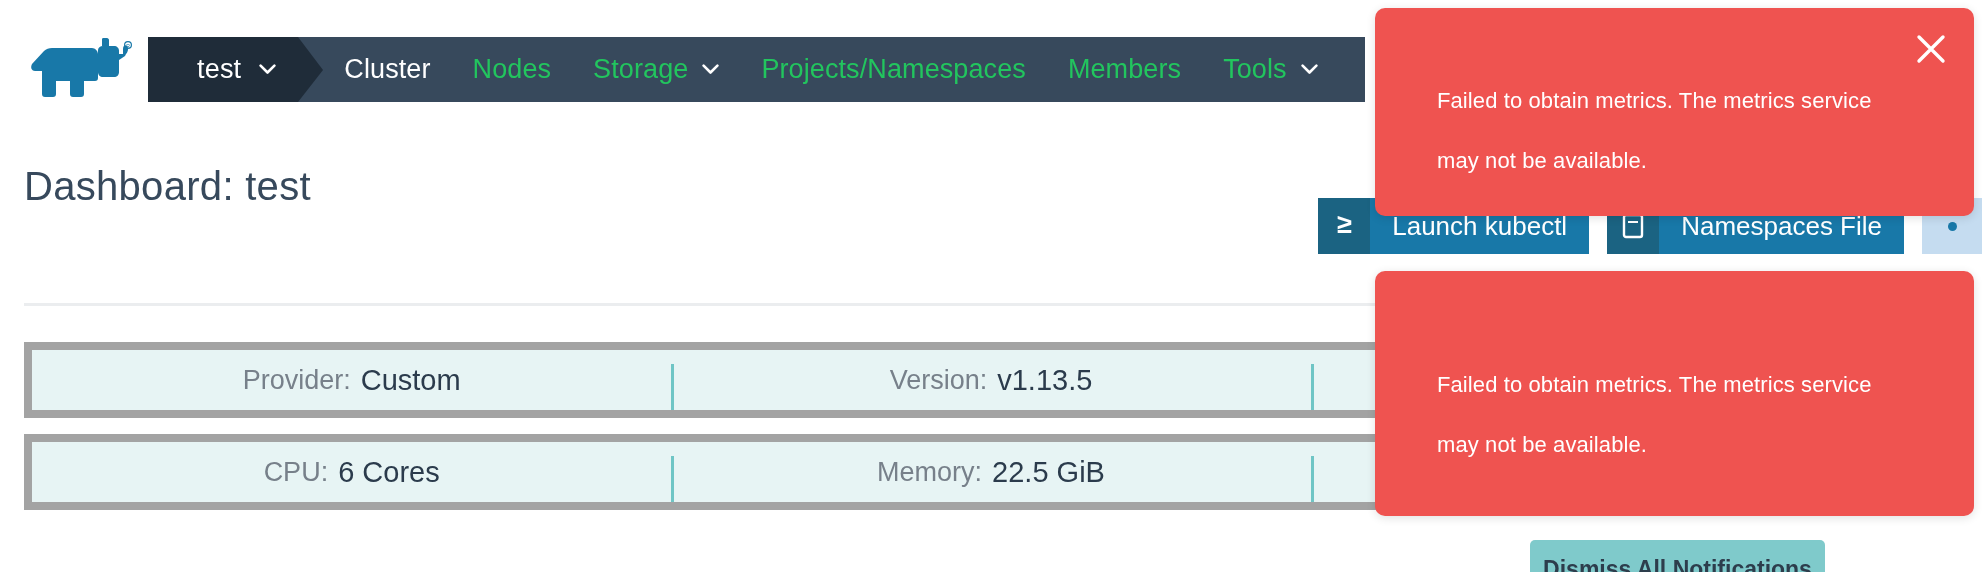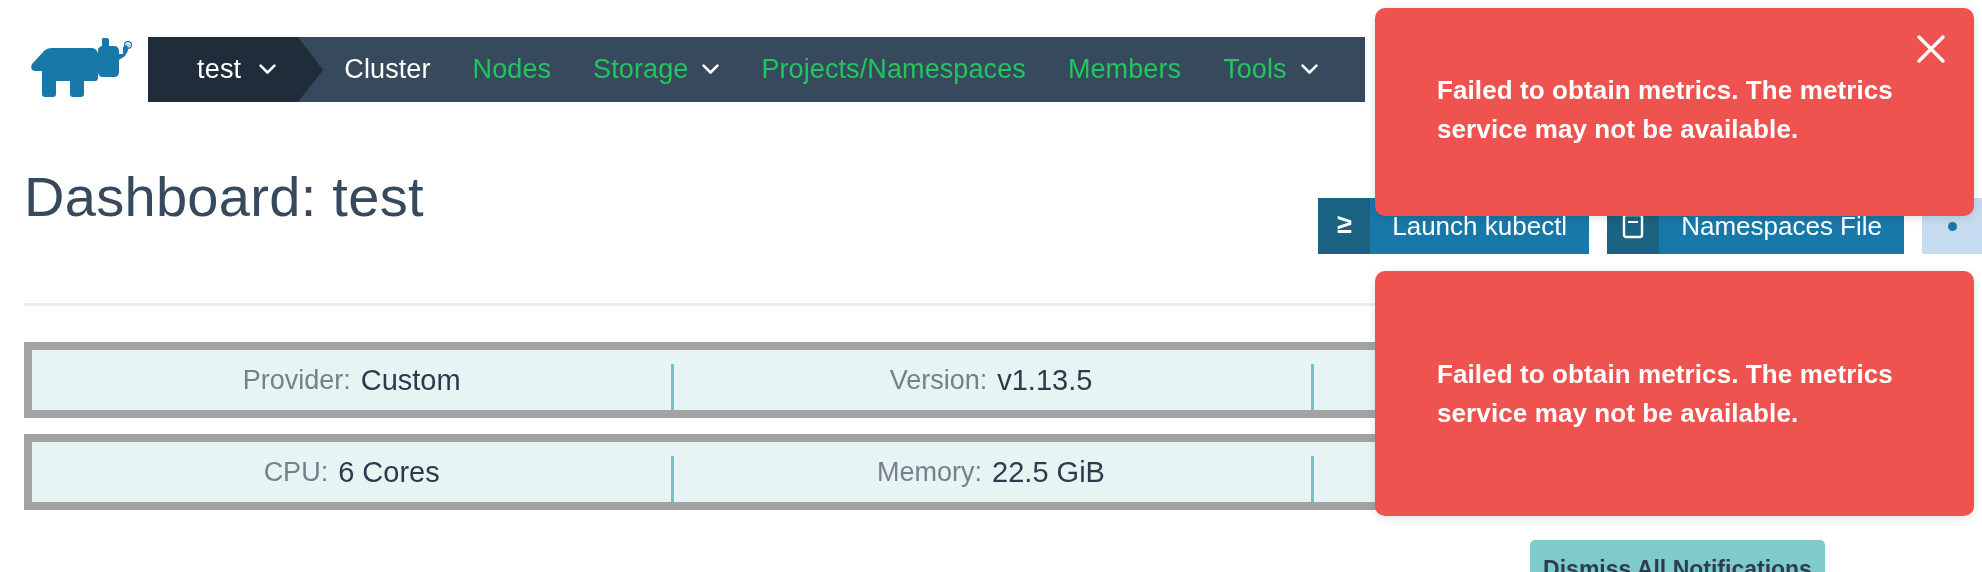--- a/index.html
+++ b/index.html
@@ -102,21 +102,21 @@
   
   .title-row {
     position: absolute;
     left: 0; top: 150px;
     width: 1982px;
     height: 100px;
   }
   .page-title {
     position: absolute;
     left: 24px; top: 14px;
-    font-size: 56px;
+    font-size: 40px;
     color: #37495c;
     font-weight: 400;
     letter-spacing: .3px;
   }
   .actions {
     position: absolute;
     right: 0px; top: 48px;
     display: flex;
     align-items: stretch;
     height: 56px;
@@ -234,23 +234,23 @@
     cursor: pointer;
   }
   .toast-close svg { display: block; }
   .toast-msg {
     position: absolute;
     left: 62px;
     right: 62px;
     top: 50%;
     transform: translateY(-50%);
     color: #ffffff;
-    font-size: 26px;
-    font-weight: 700;
-    line-height: 39px;
+    font-size: 22px;
+    font-weight: 400;
+    line-height: 60px;
     letter-spacing: .1px;
   }
   #toast-1 .toast-msg { top: 63px; transform: none; }
   #toast-2 .toast-msg { top: 84px; transform: none; }
 
   
   .dismiss-all {
     position: absolute;
     left: 1530px; top: 540px;
     width: 295px; height: 58px;

